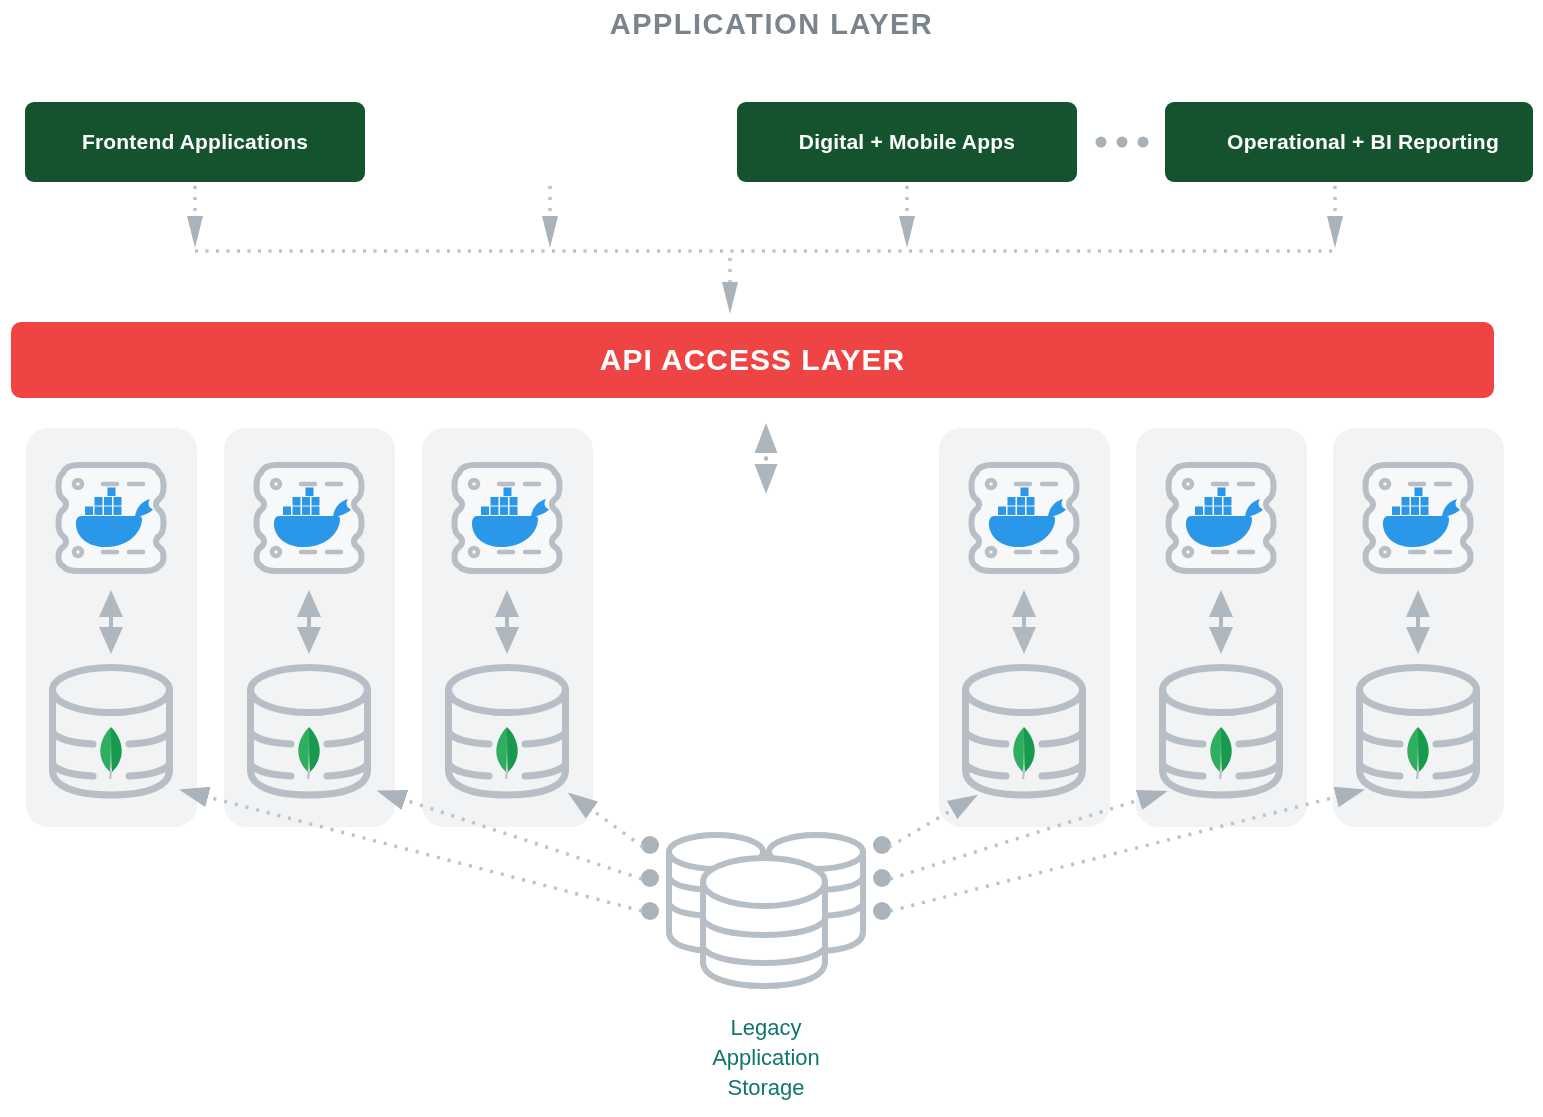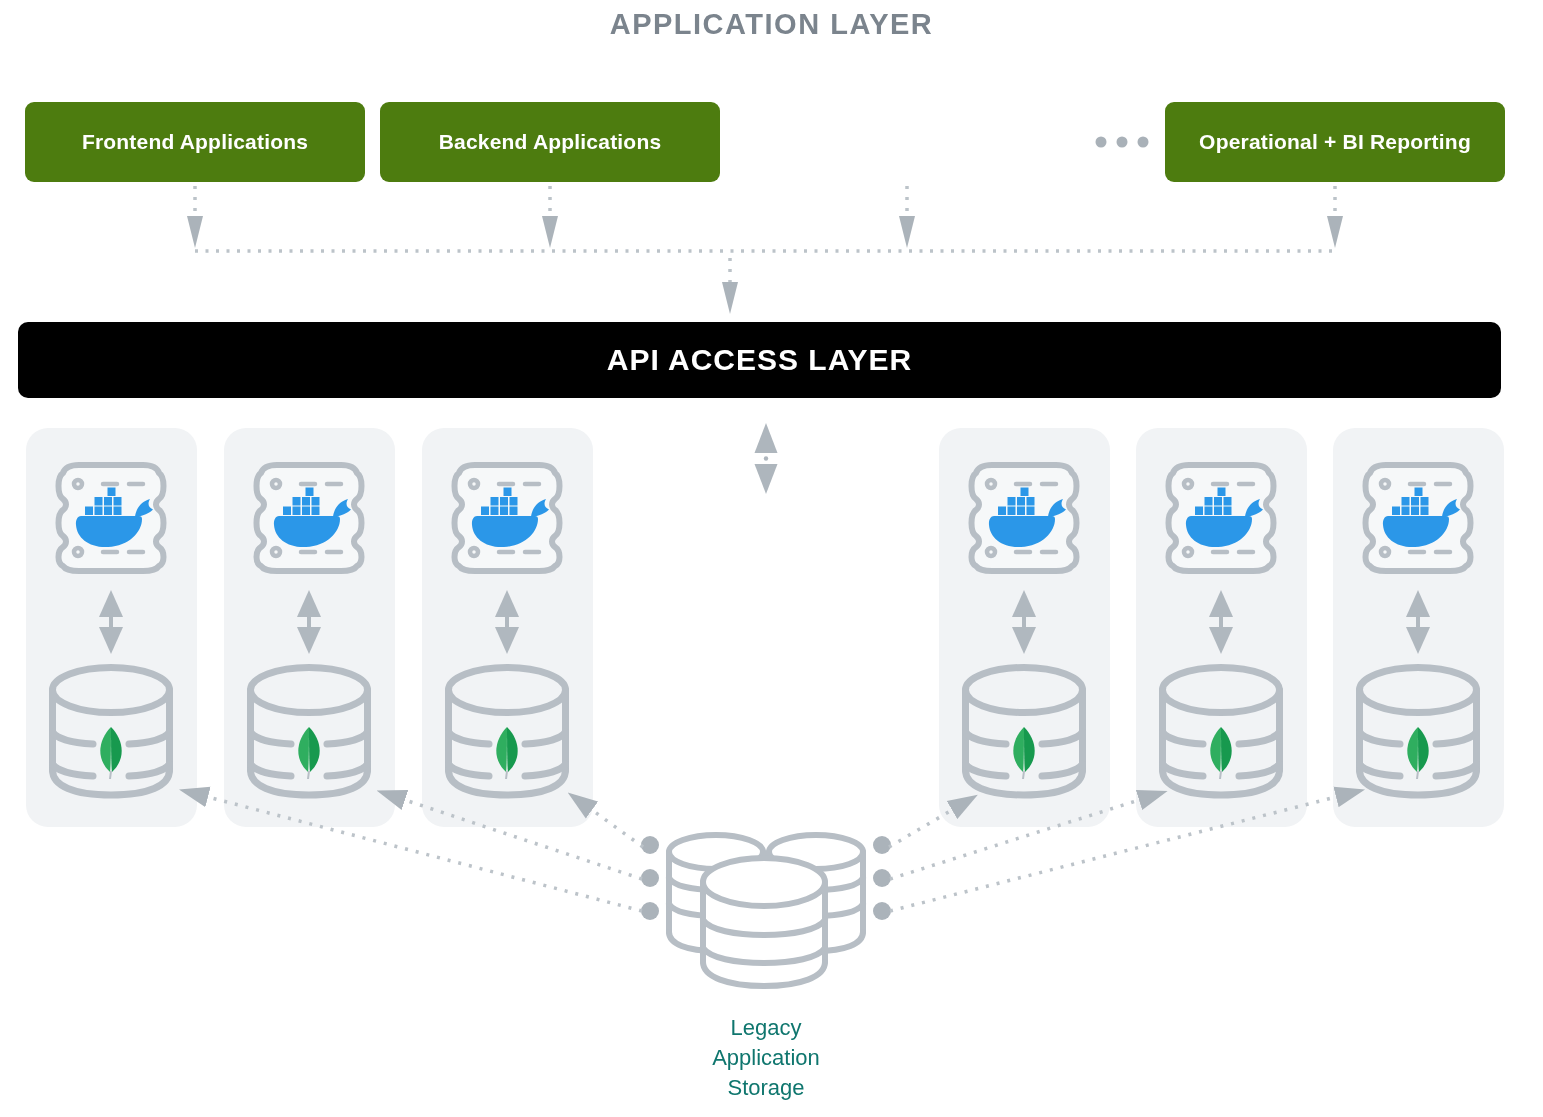--- a/index.html
+++ b/index.html
@@ -2,26 +2,26 @@
 <html><head>
 <meta charset="utf-8">
 <style>
   html,body{margin:0;padding:0;background:#fff;}
   .canvas{position:relative;width:1543px;height:1117px;background:#ffffff;
           font-family:"Liberation Sans",sans-serif;overflow:hidden;}
 
   .diagram-title{position:absolute;top:8px;left:0;width:100%;text-align:center;
           font-size:29px;font-weight:bold;letter-spacing:1.5px;color:#7b848d;}
 
-  .app-box{position:absolute;top:102px;height:80px;width:340px;background:#4d7c0f;
+  .app-box{position:absolute;top:102px;height:80px;width:340px;background:#14532d;
           border-radius:9px;display:flex;align-items:center;justify-content:center;
           color:#fff;font-weight:bold;font-size:21px;letter-spacing:.2px;}
-  .app-box.b1{left:25px;} .app-box.b2{left:380px;} .app-box.b3{left:737px;} .app-box.b4{left:1165px;}
-
-  .api-bar{position:absolute;left:18px;top:322px;width:1483px;height:76px;background:#000000;
+  .app-box.b1{left:25px;} .app-box.b2{left:380px;} .app-box.b3{left:737px;} .app-box.b4{left:1165px;padding-left:28px;}
+
+  .api-bar{position:absolute;left:11px;top:322px;width:1483px;height:76px;background:#ef4444;
           border-radius:10px;display:flex;align-items:center;justify-content:center;
           color:#fff;font-size:30px;font-weight:bold;letter-spacing:1px;}
 
   .ms-card{position:absolute;top:428px;width:171px;height:399px;background:#f1f3f5;border-radius:22px;}
   .ms-card.c1{left:26px;} .ms-card.c2{left:224px;} .ms-card.c3{left:422px;}
   .ms-card.c4{left:939px;} .ms-card.c5{left:1136px;} .ms-card.c6{left:1333px;}
   .ms-card .dock{position:absolute;left:25px;top:30px;}
   .ms-card .dbl{position:absolute;left:73px;top:162px;}
   .ms-card .cyl{position:absolute;left:23px;top:236px;}
 
@@ -44,22 +44,22 @@
 </head>
 <body>
 
 <div class="canvas">
 
   <div class="diagram-title">APPLICATION LAYER</div>
 
   <div class="app-box b1">
     <span>Frontend Applications</span>
   </div>
-  <div class="app-box b2">
-    <span>Backend Applications</span>
+  <div class="app-box b3">
+    <span>Digital + Mobile Apps</span>
   </div>
   <div class="app-box b4">
     <span>Operational + BI Reporting</span>
   </div>
 
   <div class="api-bar">
     <span>API ACCESS LAYER</span>
   </div>
 
   <div class="ms-card c1">

